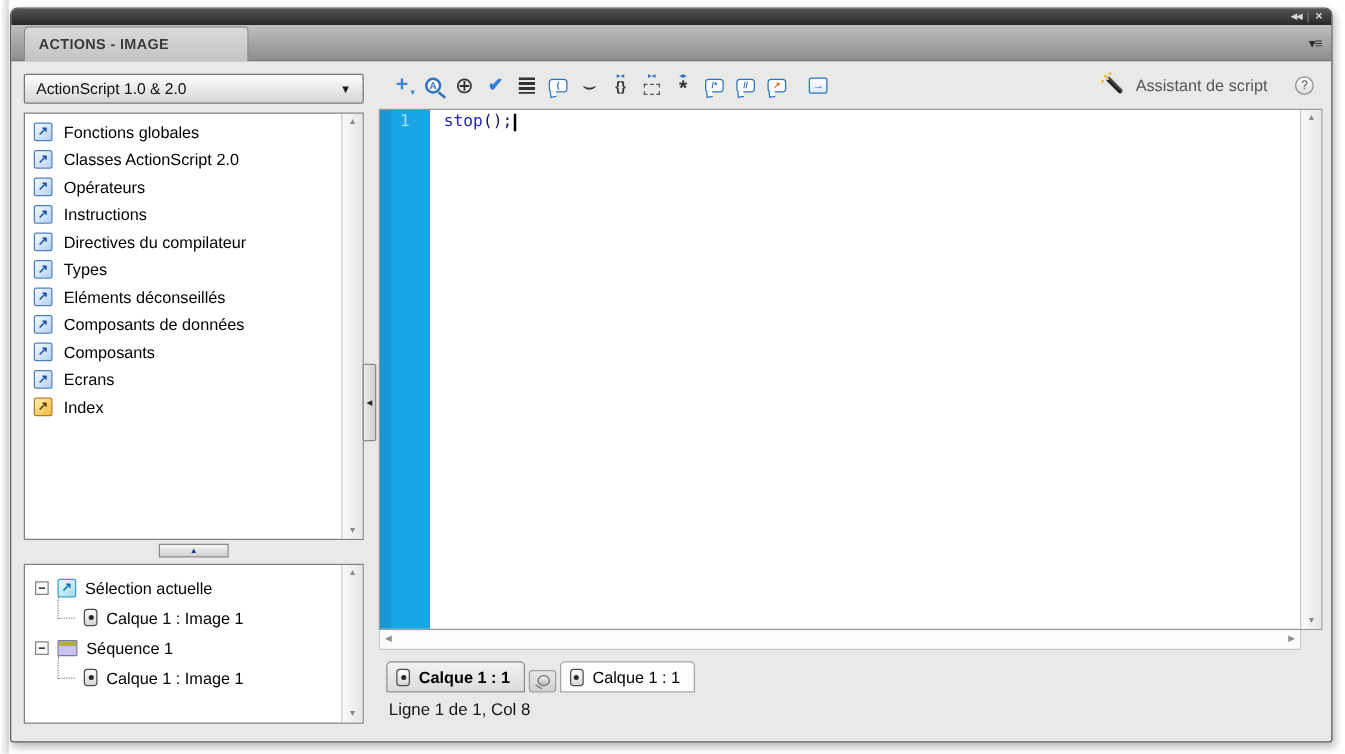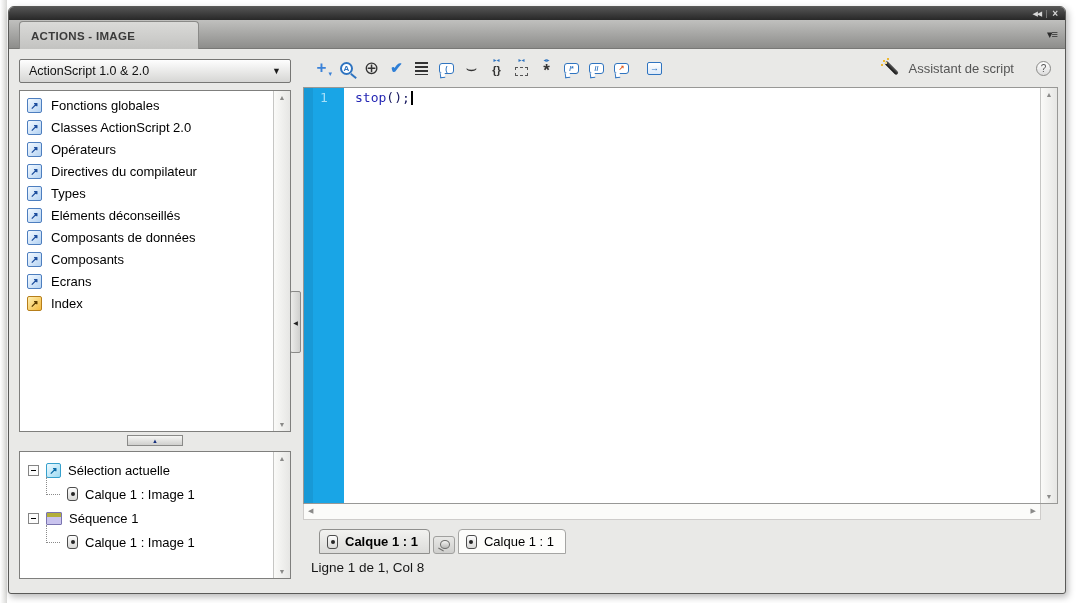--- a/index.html
+++ b/index.html
@@ -133,21 +133,21 @@
   .caret { display:inline-block; width:2px; height:14px; background:#000; vertical-align:text-bottom; margin-left:1px; }
   .codebox .vscroll { border-left:1px solid #c6c6c4; position:relative; flex:0 0 17px; }
   .codebox .vscroll span { position:absolute; }
 
   .hscroll { position:absolute; left:0; top:455px; width:738px; height:16px;
     background:#fbfbf9; border:1px solid #ceccca; border-top:none; }
   .hscroll .arr-l, .hscroll .arr-r { position:absolute; top:3px; font-size:7px; color:#8a8a88; }
   .hscroll .arr-l { left:4px; } .hscroll .arr-r { right:4px; }
   .hscroll .arr-l::before { content:"◀"; } .hscroll .arr-r::before { content:"▶"; }
 
-  .tabsrow { position:absolute; left:16px; top:478px; height:27px; display:flex; align-items:flex-end; gap:3px; }
+  .tabsrow { position:absolute; left:6px; top:478px; height:27px; display:flex; align-items:flex-end; gap:3px; }
   .script-tab { height:25px; display:flex; align-items:center; gap:7px; padding:0 11px 0 7px;
     border:1px solid #8f8f8d; border-radius:4px 4px 0 0; font-size:13px; color:#000; }
   .script-tab.active { background:linear-gradient(#f2f2f0,#dcdcda); font-weight:bold; }
   .script-tab.plain { background:#fdfdfb; border-color:#a5a5a3; }
   .pin-btn { width:22px; height:18px; background:linear-gradient(#e8e8e6,#cfcfcd); border:1px solid #a0a09e;
     border-radius:3px; position:relative; }
   .pin-icon { position:absolute; left:4px; top:3px; width:12px; height:10px; }
   .pin-icon::before { content:""; position:absolute; right:0; top:0; width:8px; height:7px;
     border:1px solid #6e6e6c; border-radius:50%; background:linear-gradient(#f4f4f2,#b8b8b6); }
   .pin-icon::after { content:""; position:absolute; left:0; bottom:0; width:6px; height:1px;
@@ -189,20 +189,24 @@
           <div class="cat-row">
             <span class="cat-icon category-arrow-icon"></span>
             <span>Classes ActionScript 2.0</span>
           </div>
           <div class="cat-row">
             <span class="cat-icon category-arrow-icon"></span>
             <span>Opérateurs</span>
           </div>
           <div class="cat-row">
             <span class="cat-icon category-arrow-icon"></span>
+            <span>Instructions</span>
+          </div>
+          <div class="cat-row">
+            <span class="cat-icon category-arrow-icon"></span>
             <span>Directives du compilateur</span>
           </div>
           <div class="cat-row">
             <span class="cat-icon category-arrow-icon"></span>
             <span>Types</span>
           </div>
           <div class="cat-row">
             <span class="cat-icon category-arrow-icon"></span>
             <span>Eléments déconseillés</span>
           </div>

